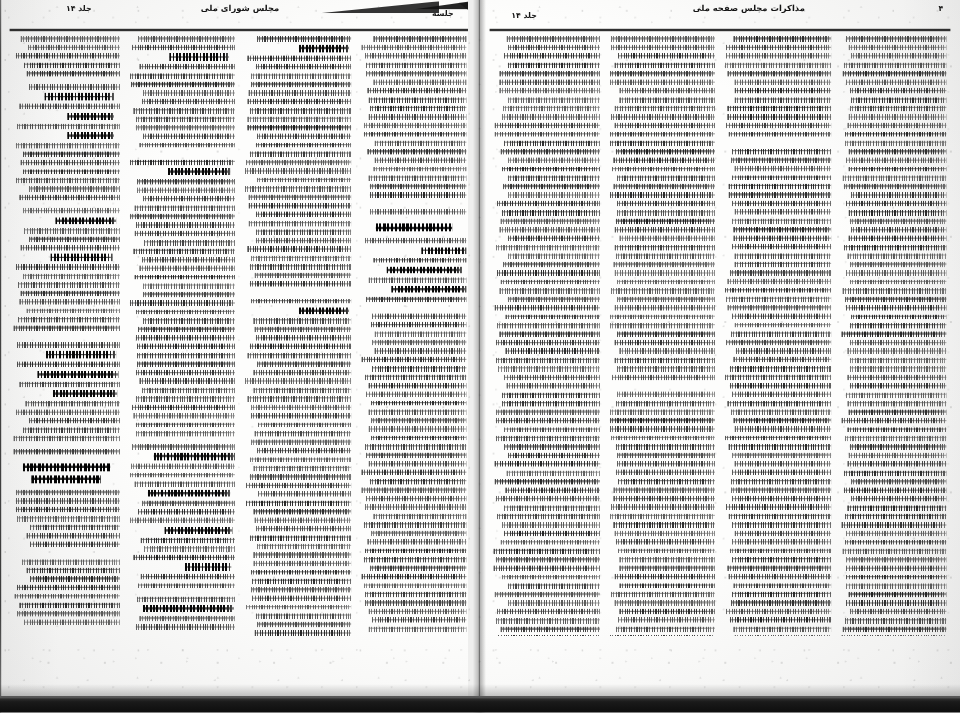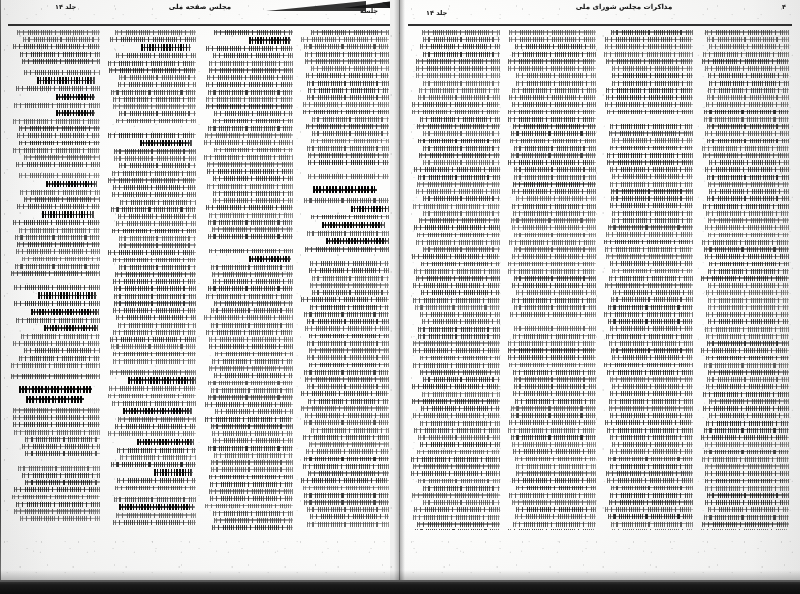--- a/index.html
+++ b/index.html
@@ -224,21 +224,21 @@
 <div id="page">
 
   <div class="paper-tint"></div>
 
   <div class="spread">
 
     <div class="sheet left">
 
       <div class="runhead">
         <span class="folio volume txt">جلد ۱۴</span>
-        <span class="center-title txt">مذاکرات مجلس شورای ملی</span>
+        <span class="center-title txt">مذاکرات مجلس صفحه ملی</span>
         <span class="folio page txt">۴</span>
       </div>
 
       <div class="head-rule"></div>
 
       <div class="cols">
         <div class="col">
             <div class="line">
               <i style="right: 0px; width: 95%; opacity: 0.83;"></i>
             </div>
@@ -1085,21 +1085,21 @@
       </div>
 
       <div class="edge-left"></div>
     </div>
 
     <div class="sheet right">
       <div class="gutter-rule"></div>
 
       <div class="runhead">
         <span class="folio volume txt">جلد ۱۴</span>
-        <span class="center-title txt">مجلس صفحه ملی</span>
+        <span class="center-title txt">مجلس شورای ملی</span>
         <span class="folio page txt">جلسه</span>
         <span class="smudge b"></span>
         <span class="smudge a"></span>
         <span class="smudge c"></span>
       </div>
 
       <div class="head-rule"></div>
 
       <div class="cols">
         <div class="col">

